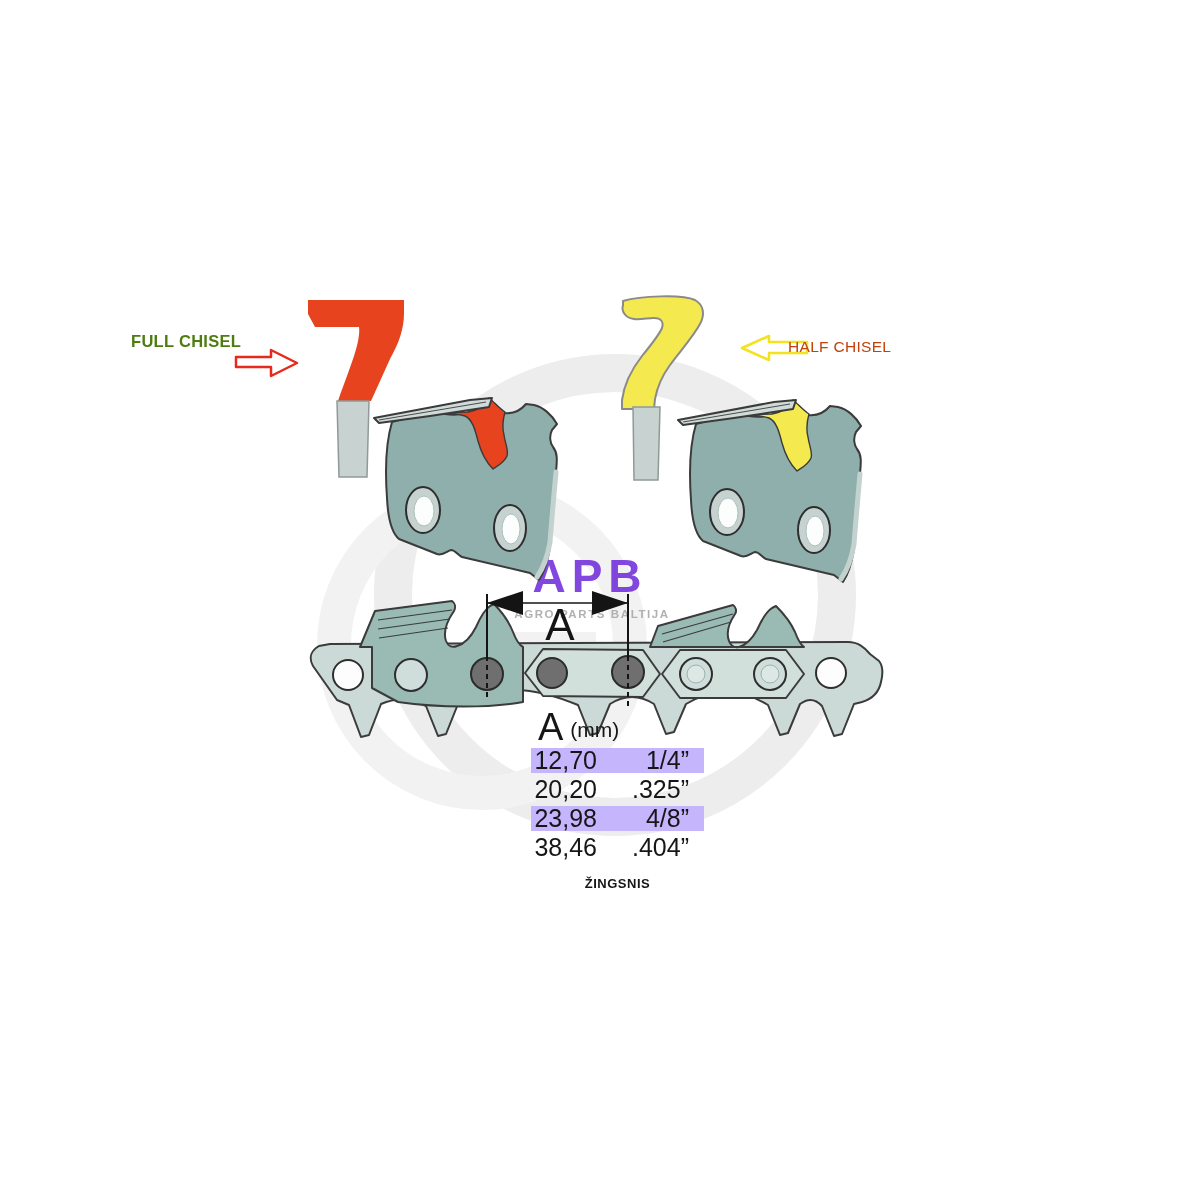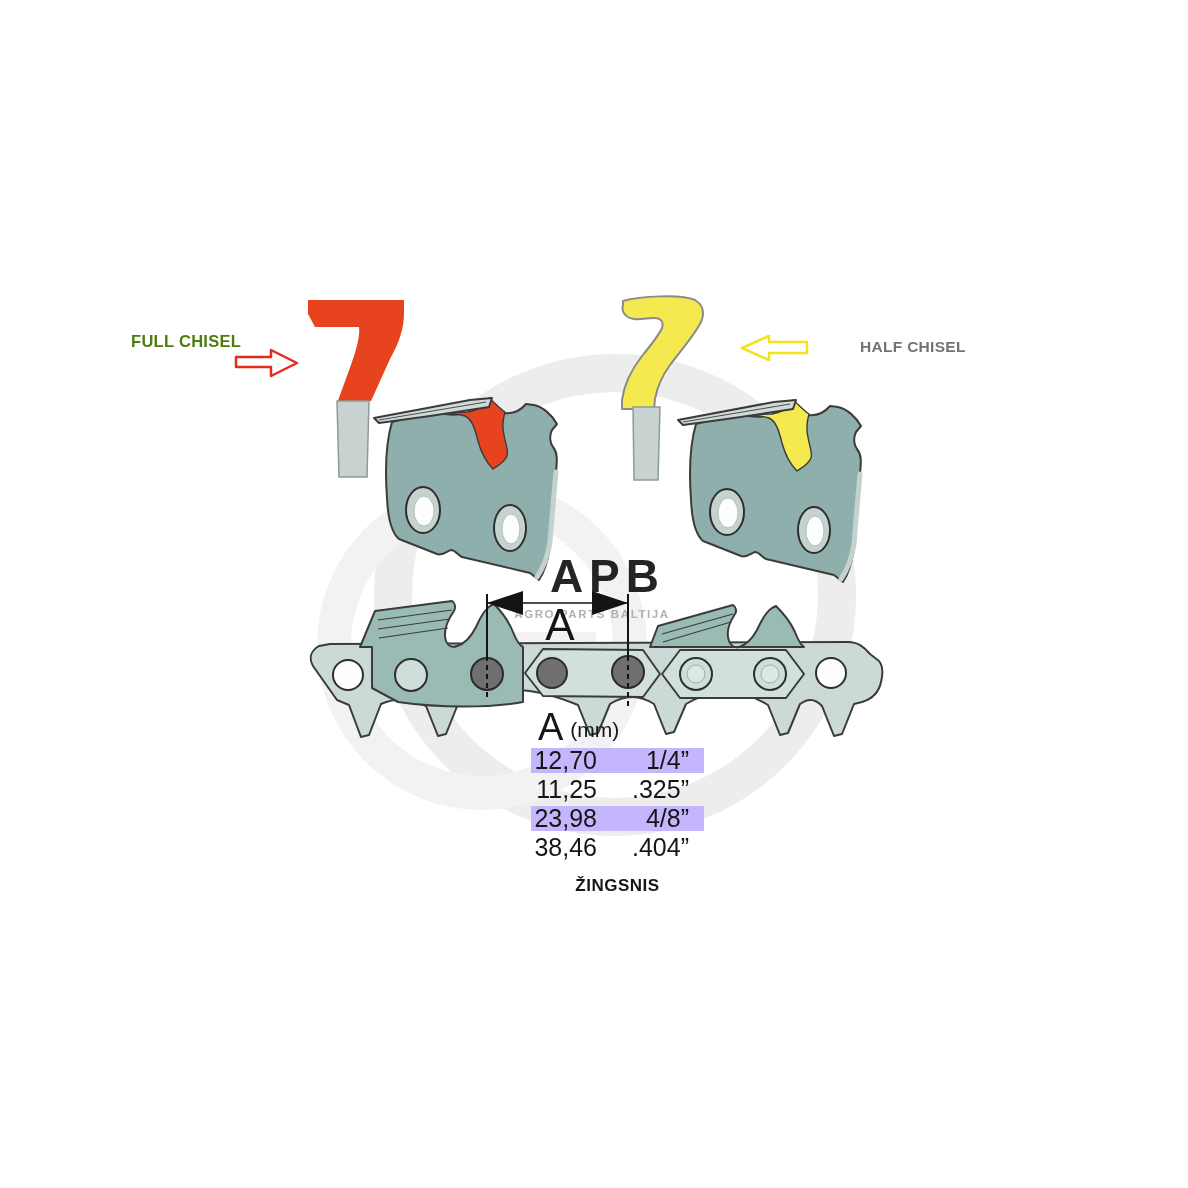--- a/index.html
+++ b/index.html
@@ -1,45 +1,45 @@
 <!DOCTYPE html>
 <html><head>
 <meta charset="utf-8">
 <style>
   html,body{margin:0;padding:0;background:#fff;}
   .canvas{position:relative;width:1188px;height:1188px;background:#ffffff;overflow:hidden;
           font-family:"Liberation Sans",sans-serif;}
   .layer{position:absolute;left:0;top:0;width:1188px;height:1188px;}
 
   
-  .wm-brand{position:absolute;left:515px;top:549px;width:150px;text-align:right;
-            font-size:46px;font-weight:700;letter-spacing:6px;color:#000000;opacity:.85;}
+  .wm-brand{position:absolute;left:515px;top:549px;width:150px;text-align:center;
+            font-size:46px;font-weight:700;letter-spacing:6px;color:#6d28d9;opacity:.85;}
   .wm-sub{position:absolute;left:507px;top:608px;width:170px;text-align:center;
           font-size:11.5px;font-weight:700;letter-spacing:1.6px;color:#a9a9a9;opacity:.9;}
 
   
   .full-label{position:absolute;left:131px;top:332px;font-size:16.5px;font-weight:900;
               color:#4d7c0f;letter-spacing:.3px;}
-  .half-label{position:absolute;left:860px;top:338px;font-size:15.5px;font-weight:700;
-              color:#737373;letter-spacing:.3px;}
+  .half-label{position:absolute;left:788px;top:338px;font-size:15.5px;font-weight:400;
+              color:#c2410c;letter-spacing:.3px;}
 
   
   .dim-a{position:absolute;left:532px;top:600px;width:56px;text-align:center;
          font-size:44px;font-weight:400;color:#141414;}
 
   
   .tbl{position:absolute;left:531px;top:705px;width:173px;color:#161616;}
   .tbl-head{height:40px;padding-left:7px;display:flex;align-items:flex-end;gap:7px;margin-bottom:3px;}
   .tbl-head .big{font-size:38px;line-height:36px;}
   .tbl-head .unit{font-size:21px;line-height:31px;}
   .row{height:25px;display:flex;align-items:center;font-size:25px;margin-bottom:4px;}
   .row.hl{background:#c4b5fd;}
   .row .mm{width:66px;text-align:right;}
   .row .in{flex:1;text-align:right;padding-right:15px;}
-  .caption{margin-top:16px;text-align:center;font-weight:700;font-size:17px;letter-spacing:.5px;}
+  .caption{margin-top:16px;text-align:center;font-weight:700;font-size:13px;letter-spacing:.5px;}
 
   
   .outline{stroke:#3b3b3b;stroke-width:2;stroke-linejoin:round;}
   .plate-body{fill:#8fafac;}
   .plate-wedge{fill:var(--wedge,#e8431f);stroke:#3b3b3b;stroke-width:1.4;stroke-linejoin:round;}
   .plate-sliver{fill:#d0dbd9;}
   .plate-edgelight{fill:none;stroke:#c3d2cf;stroke-width:5;stroke-linecap:round;}
   .hole-outer{fill:#c6d2cf;stroke:#2e2e2e;stroke-width:2;}
   .hole-inner{fill:#fcfdfd;stroke:#aebfbc;stroke-width:1;}
   .band{fill:#cbdad6;}
@@ -175,21 +175,21 @@
   <div class="tbl">
     <div class="tbl-head">
       <span class="big">A</span>
       <span class="unit">(mm)</span>
     </div>
     <div class="row hl">
       <span class="mm">12,70</span>
       <span class="in">1/4”</span>
     </div>
     <div class="row">
-      <span class="mm">11,25</span>
+      <span class="mm">20,20</span>
       <span class="in">.325”</span>
     </div>
     <div class="row hl">
       <span class="mm">23,98</span>
       <span class="in">4/8”</span>
     </div>
     <div class="row">
       <span class="mm">38,46</span>
       <span class="in">.404”</span>
     </div>

